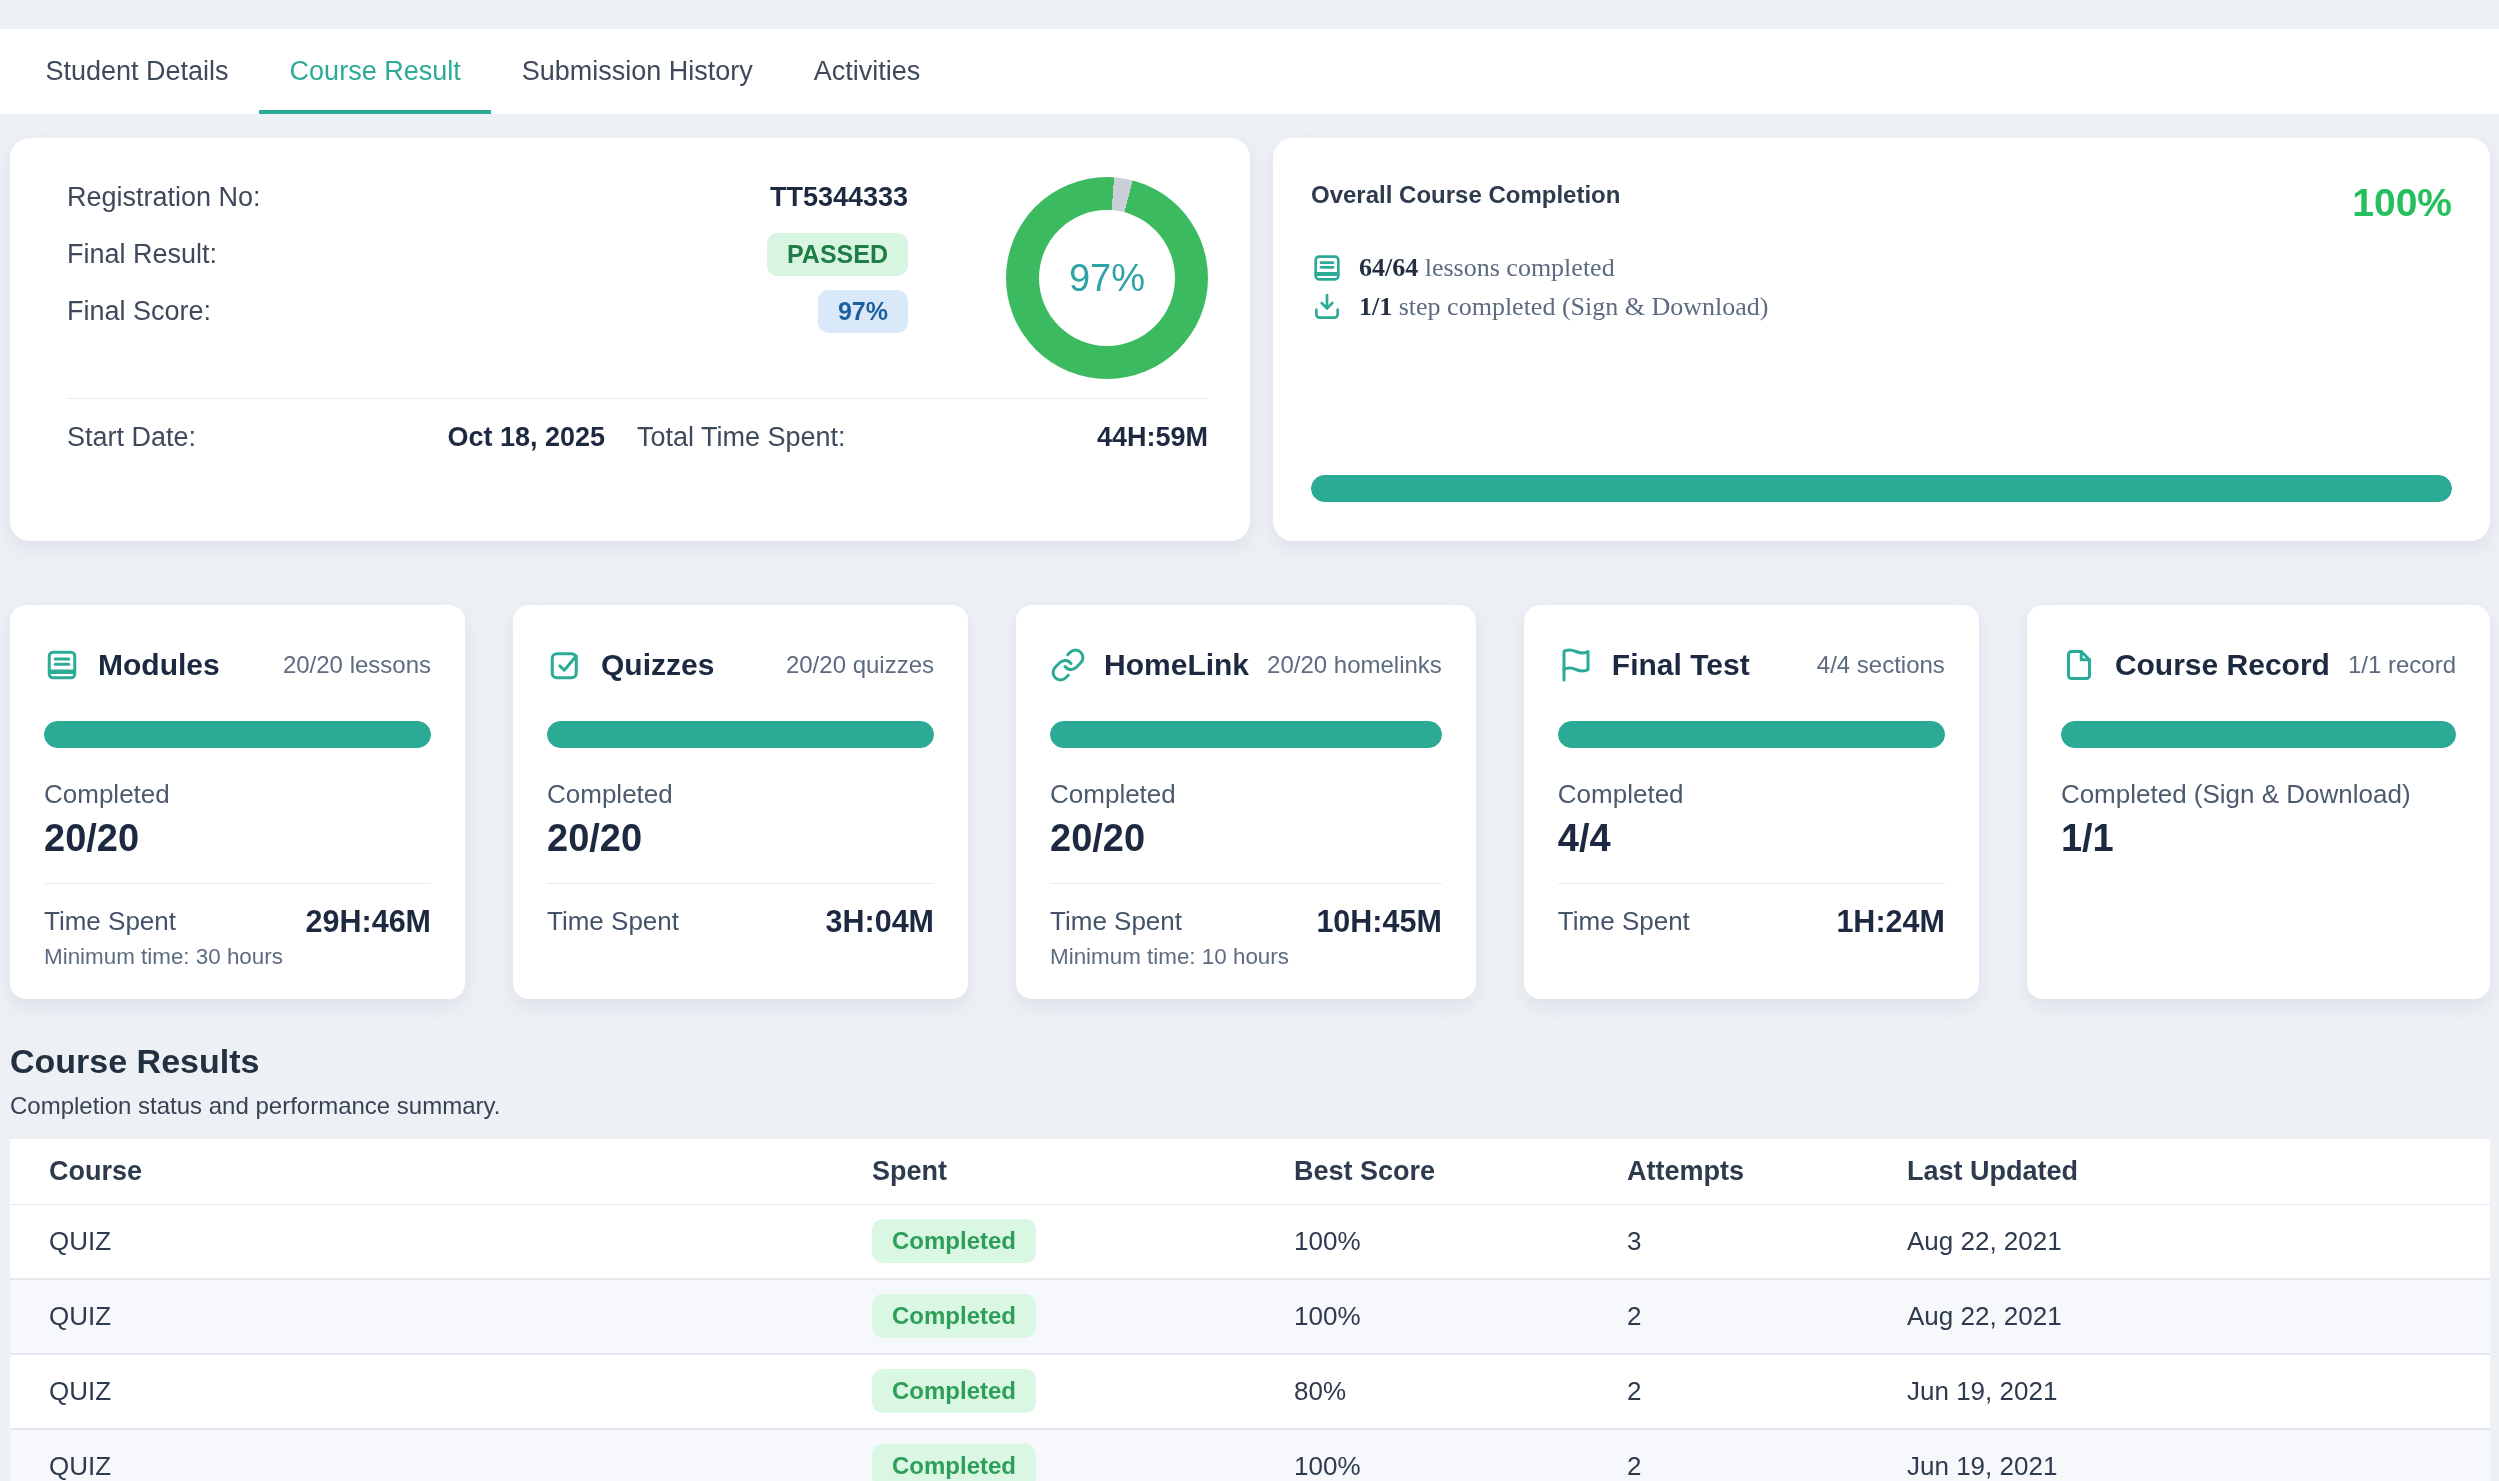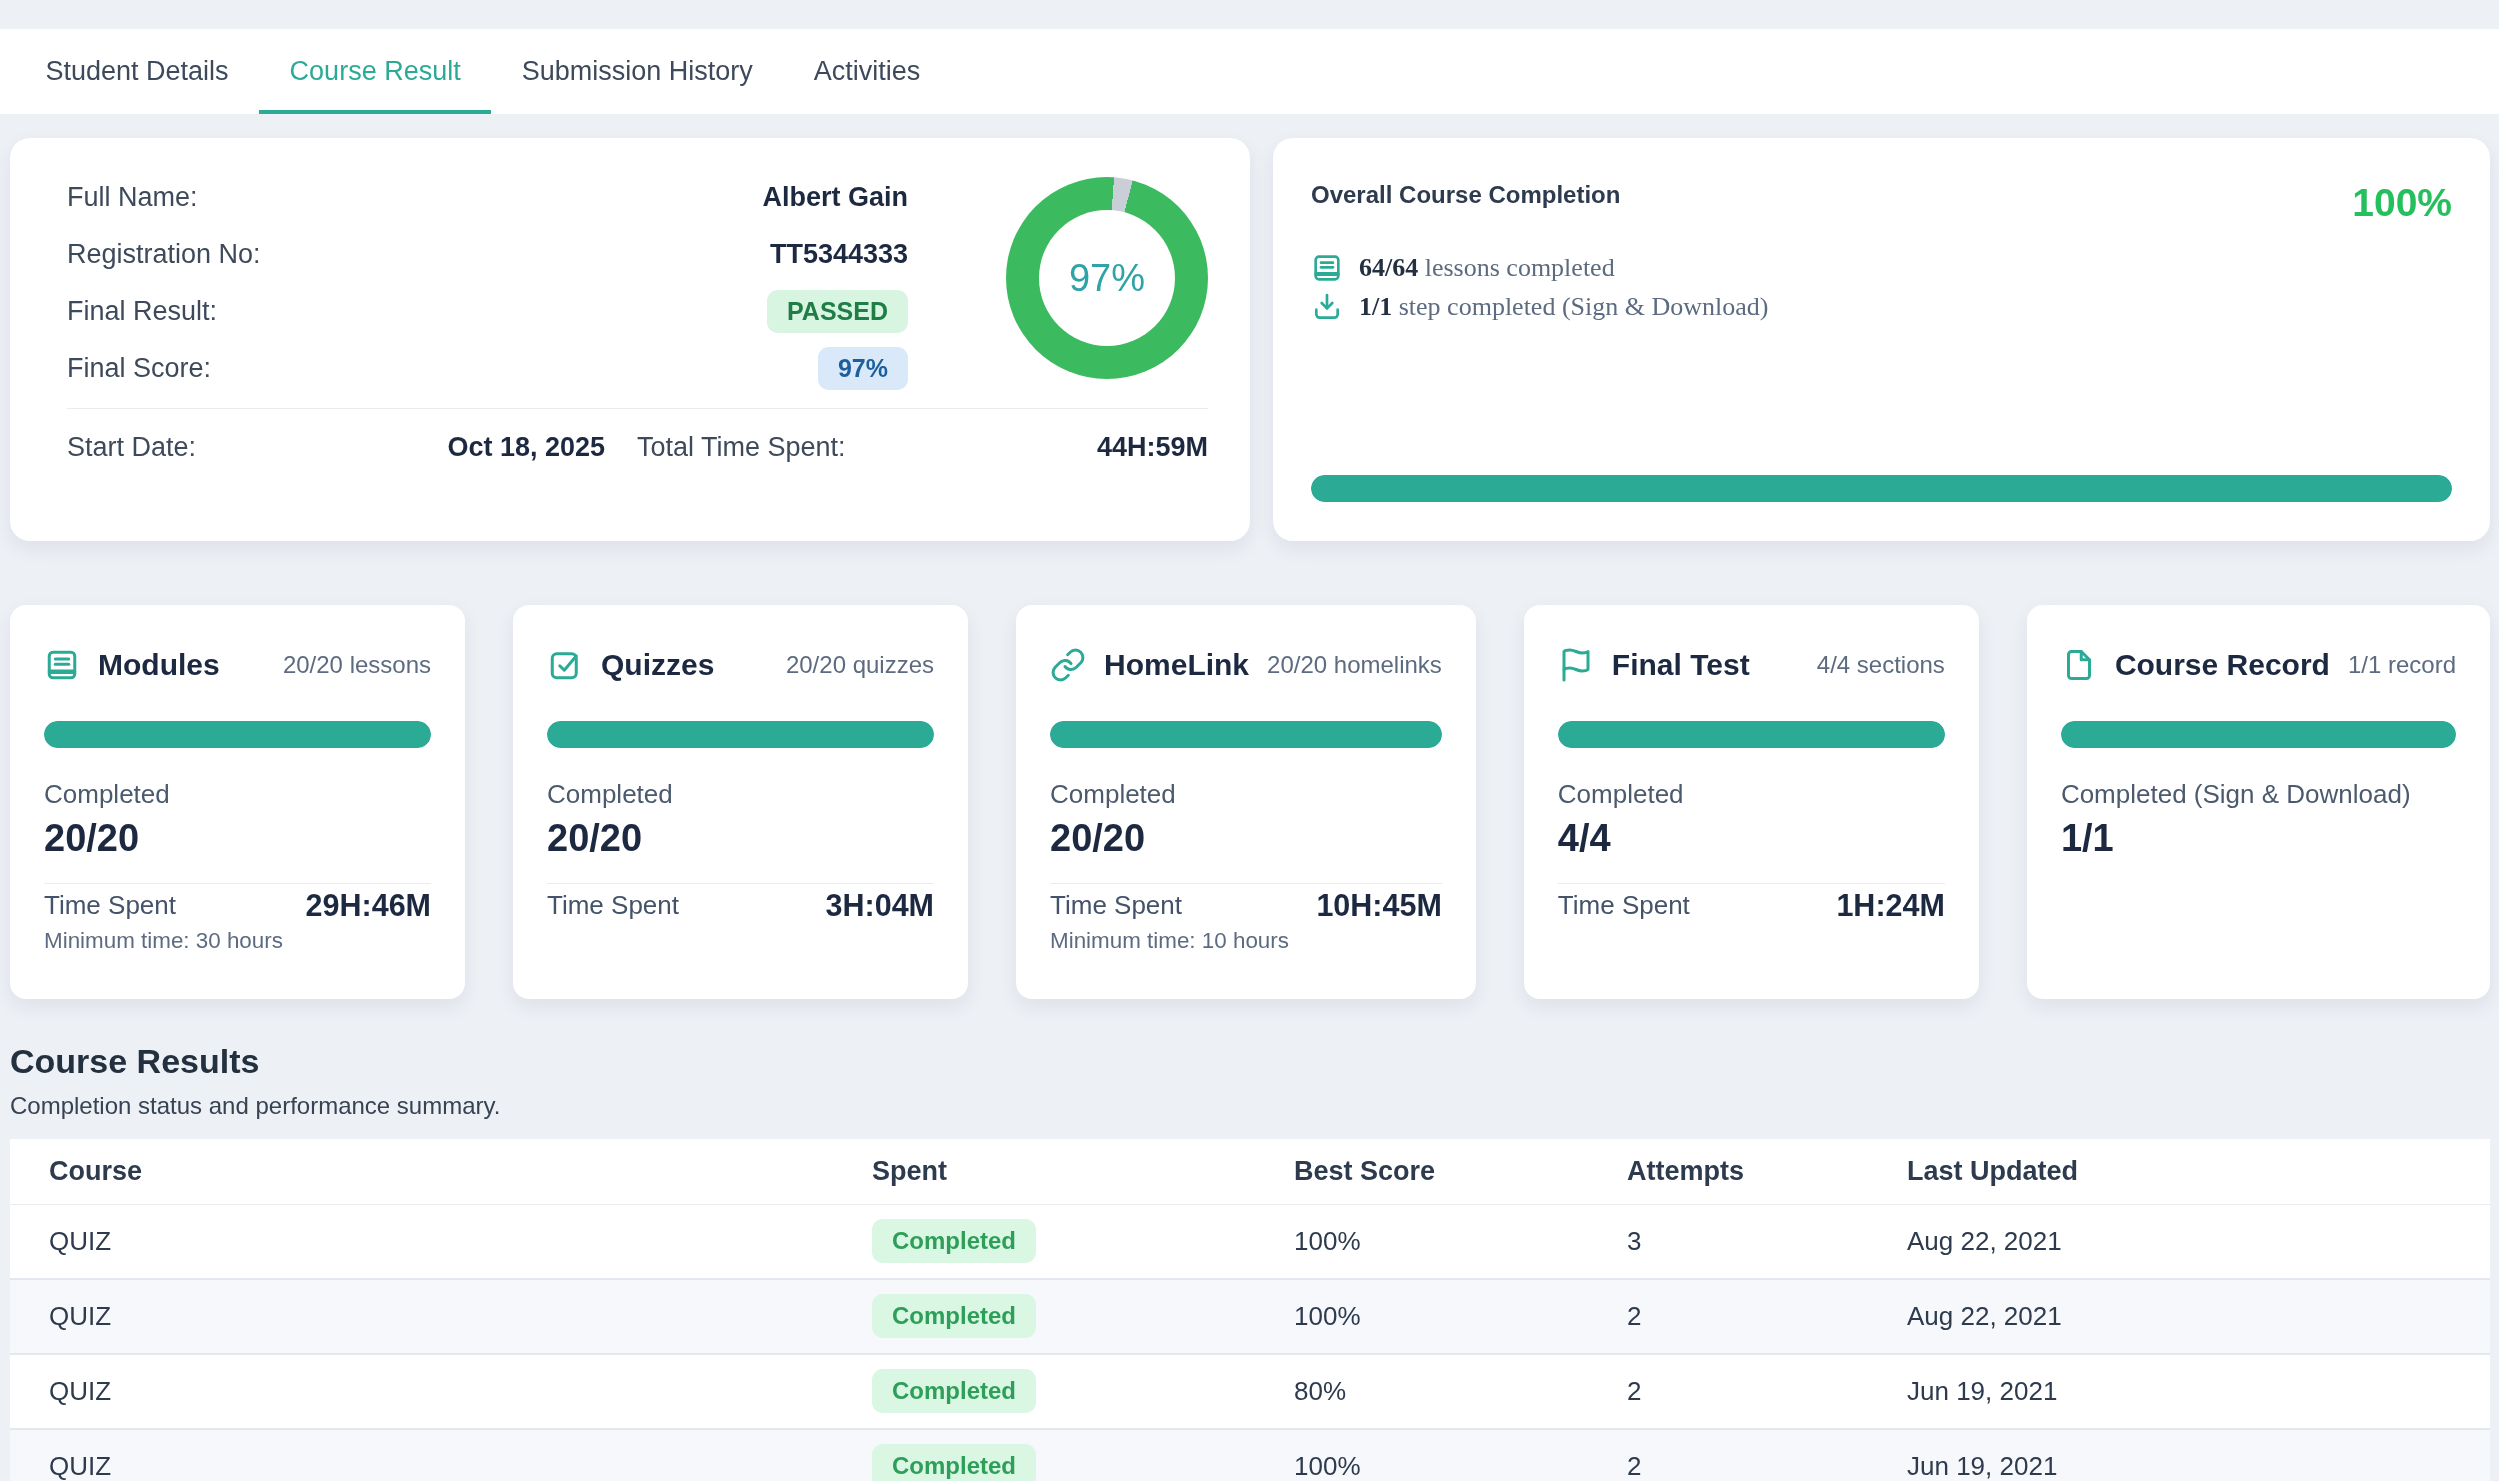--- a/index.html
+++ b/index.html
@@ -74,21 +74,21 @@
   .stat-card { background:#fff; border-radius:16px; height:394px; padding:39px 34px 0 34px;
     box-shadow:0 7.2px 20px rgba(35,48,77,0.07); }
   .stat-head { display:flex; align-items:center; gap:18px; height:41px; }
   .stat-icon { width:36px; height:36px; flex:0 0 auto; }
   .stat-title { font-size:30px; font-weight:700; color:#1c2940; white-space:nowrap; }
   .stat-count { margin-left:auto; font-size:24px; color:#5d6b80; white-space:nowrap; }
   .stat-bar { margin-top:36px; }
   .stat-completed { margin-top:30.5px; font-size:26px; color:#4c5a6e; }
   .stat-value { margin-top:7.2px; font-size:38px; font-weight:700; color:#1c2940; }
   .stat-divider { border:none; border-top:1.8px solid #e8ebf0; margin-top:23px; }
-  .stat-time { margin-top:4px; display:flex; justify-content:space-between; align-items:center; }
+  .stat-time { margin-top:20px; display:flex; justify-content:space-between; align-items:center; }
   .stat-time-label { font-size:26px; color:#44536a; }
   .stat-time-value { font-size:30.5px; font-weight:700; color:#1c2940; }
   .stat-min { margin-top:5.4px; font-size:22.4px; color:#5d6b80; }
   
   .results-head { margin:43px 10px 0; }
   .results-title { font-size:34px; font-weight:700; color:#22303f; }
   .results-sub { margin-top:10.8px; font-size:24px; color:#374253; }
   .table { margin:19px 10px 0; background:#fff; }
   .t-grid { display:grid; grid-template-columns:823px 422px 333px 280px 1fr; align-items:center; padding-left:39px; }
   .t-header { height:66px; border-bottom:1.8px solid #e8ebf0; }
@@ -107,24 +107,20 @@
   <button class="tab">Submission History</button>
   <button class="tab">Activities</button>
 </nav>
 
 <div class="top-row">
 
   <section class="card student-card">
     <div class="info-top">
       <div class="fields">
         <div class="field-row">
-          <span class="field-label">Full Name:</span>
-          <span class="field-value">Albert Gain</span>
-        </div>
-        <div class="field-row">
           <span class="field-label">Registration No:</span>
           <span class="field-value">TT5344333</span>
         </div>
         <div class="field-row">
           <span class="field-label">Final Result:</span>
           <span class="badge badge-green">PASSED</span>
         </div>
         <div class="field-row">
           <span class="field-label">Final Score:</span>
           <span class="badge badge-blue">97%</span>

